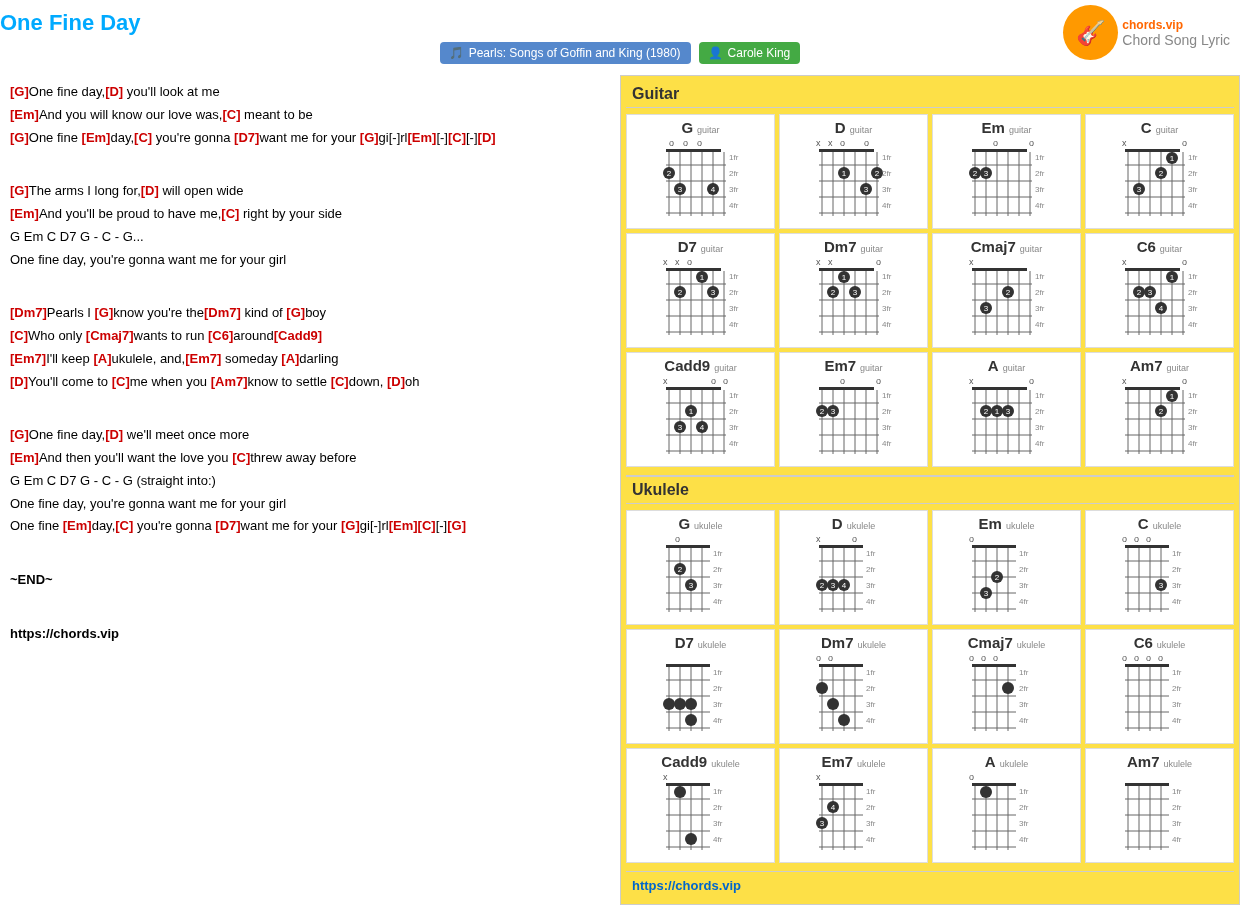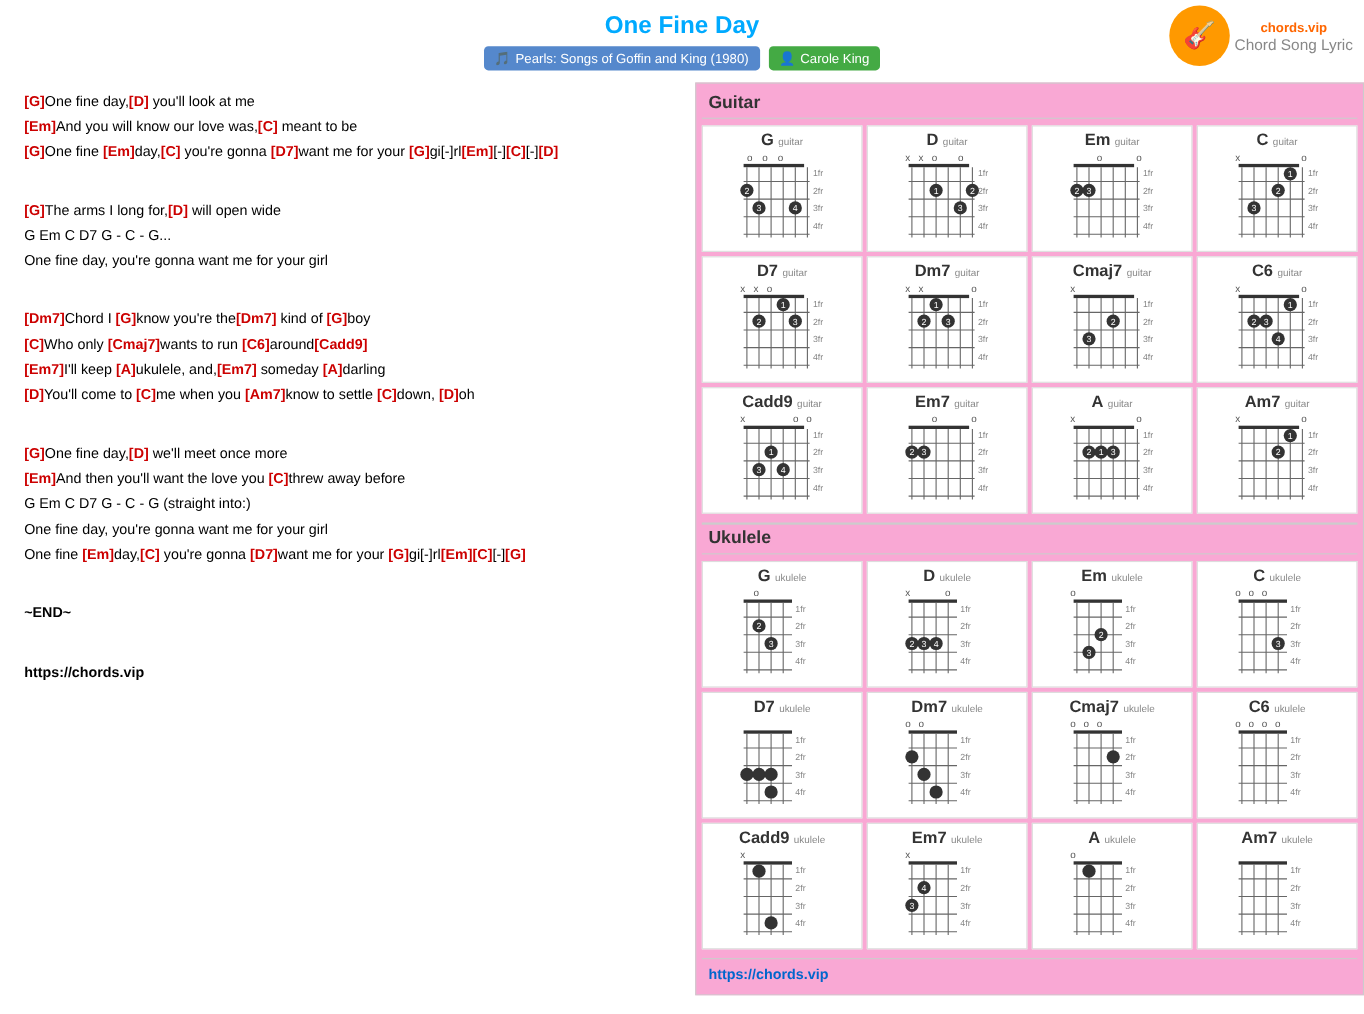--- a/index.html
+++ b/index.html
@@ -1,37 +1,37 @@
 <!DOCTYPE html>
 <html><head>
   <meta charset="utf-8">
   <style>
     * { box-sizing: border-box; margin: 0; padding: 0; }
     body { font-family: Arial, sans-serif; background: #fff; font-size: 13px; }
     
-    .page-header { text-align: center; padding: 10px 0 5px; position: relative; }
+    .page-header { padding: 10px 0 5px; position: relative; }
     .page-title { color: #00aaff; font-size: 22px; font-weight: bold; }
     
     .badges { display: flex; justify-content: center; gap: 8px; margin: 6px 0; }
     .badge { display: flex; align-items: center; gap: 4px; padding: 4px 10px; border-radius: 4px; font-size: 12px; color: white; }
     .badge-album { background: #5588cc; }
     .badge-artist { background: #44aa44; }
     
     .logo { position: absolute; top: 5px; right: 10px; display: flex; align-items: center; gap: 4px; }
     .logo-circle { width: 55px; height: 55px; border-radius: 50%; background: #ff9900; display: flex; align-items: center; justify-content: center; color: white; font-size: 24px; }
     
-    .main-layout { display: flex; gap: 0; margin-left: 12px; }
+    .main-layout { display: flex; gap: 0; }
     
     .lyrics-panel { width: 620px; padding: 5px 10px; }
     
     .lyrics-line { margin: 2px 0; line-height: 1.6; }
     .chord { color: #cc0000; font-weight: bold; }
     .section-break { margin-top: 10px; }
     
-    .chords-panel { flex: 1; border: 1px solid #ccc; background: #f9a8d4; padding: 5px; }
+    .chords-panel { flex: 1; border: 1px solid #ccc; background: #fde047; padding: 5px; }
     
     .section-header { font-size: 16px; font-weight: bold; color: #333; padding: 4px 6px; border-bottom: 1px solid #ccc; margin-bottom: 6px; }
     
     .chord-grid { display: grid; grid-template-columns: repeat(4, 1fr); gap: 4px; margin-bottom: 8px; }
     
     .chord-box { background: white; border: 1px solid #ddd; padding: 4px; text-align: center; }
     .chord-name-row { display: flex; align-items: baseline; justify-content: center; gap: 4px; }
     .chord-name { font-size: 15px; font-weight: bold; color: #333; }
     .chord-type-label { font-size: 9px; color: #888; }
     
@@ -78,30 +78,33 @@
     <div class="lyrics-line">
       <span class="chord">[G]</span><span>One fine </span><span class="chord">[Em]</span><span>day,</span><span class="chord">[C]</span><span> you're gonna </span><span class="chord">[D7]</span><span>want me for your </span><span class="chord">[G]</span><span>gi[-]rl</span><span class="chord">[Em]</span><span>[-]</span><span class="chord">[C]</span><span>[-]</span><span class="chord">[D]</span>
     </div>
 
     <div class="lyrics-line section-break">&nbsp;</div>
 
     <div class="lyrics-line">
       <span class="chord">[G]</span><span>The arms I long for,</span><span class="chord">[D]</span><span> will open wide</span>
     </div>
     <div class="lyrics-line">
+      <span class="chord">[Em]</span><span>And you'll be proud to have me,</span><span class="chord">[C]</span><span> right by your side</span>
+    </div>
+    <div class="lyrics-line">
       <span>G Em C D7 G - C - G...</span>
     </div>
     <div class="lyrics-line">
       <span>One fine day, you're gonna want me for your girl</span>
     </div>
 
     <div class="lyrics-line section-break">&nbsp;</div>
 
     <div class="lyrics-line">
-      <span class="chord">[Dm7]</span><span>Chord I </span><span class="chord">[G]</span><span>know you're the</span><span class="chord">[Dm7]</span><span> kind of </span><span class="chord">[G]</span><span>boy</span>
+      <span class="chord">[Dm7]</span><span>Pearls I </span><span class="chord">[G]</span><span>know you're the</span><span class="chord">[Dm7]</span><span> kind of </span><span class="chord">[G]</span><span>boy</span>
     </div>
     <div class="lyrics-line">
       <span class="chord">[C]</span><span>Who only </span><span class="chord">[Cmaj7]</span><span>wants to run </span><span class="chord">[C6]</span><span>around</span><span class="chord">[Cadd9]</span>
     </div>
     <div class="lyrics-line">
       <span class="chord">[Em7]</span><span>I'll keep </span><span class="chord">[A]</span><span>ukulele, and,</span><span class="chord">[Em7]</span><span> someday </span><span class="chord">[A]</span><span>darling</span>
     </div>
     <div class="lyrics-line">
       <span class="chord">[D]</span><span>You'll come to </span><span class="chord">[C]</span><span>me when you </span><span class="chord">[Am7]</span><span>know to settle </span><span class="chord">[C]</span><span>down, </span><span class="chord">[D]</span><span>oh</span>
     </div>

